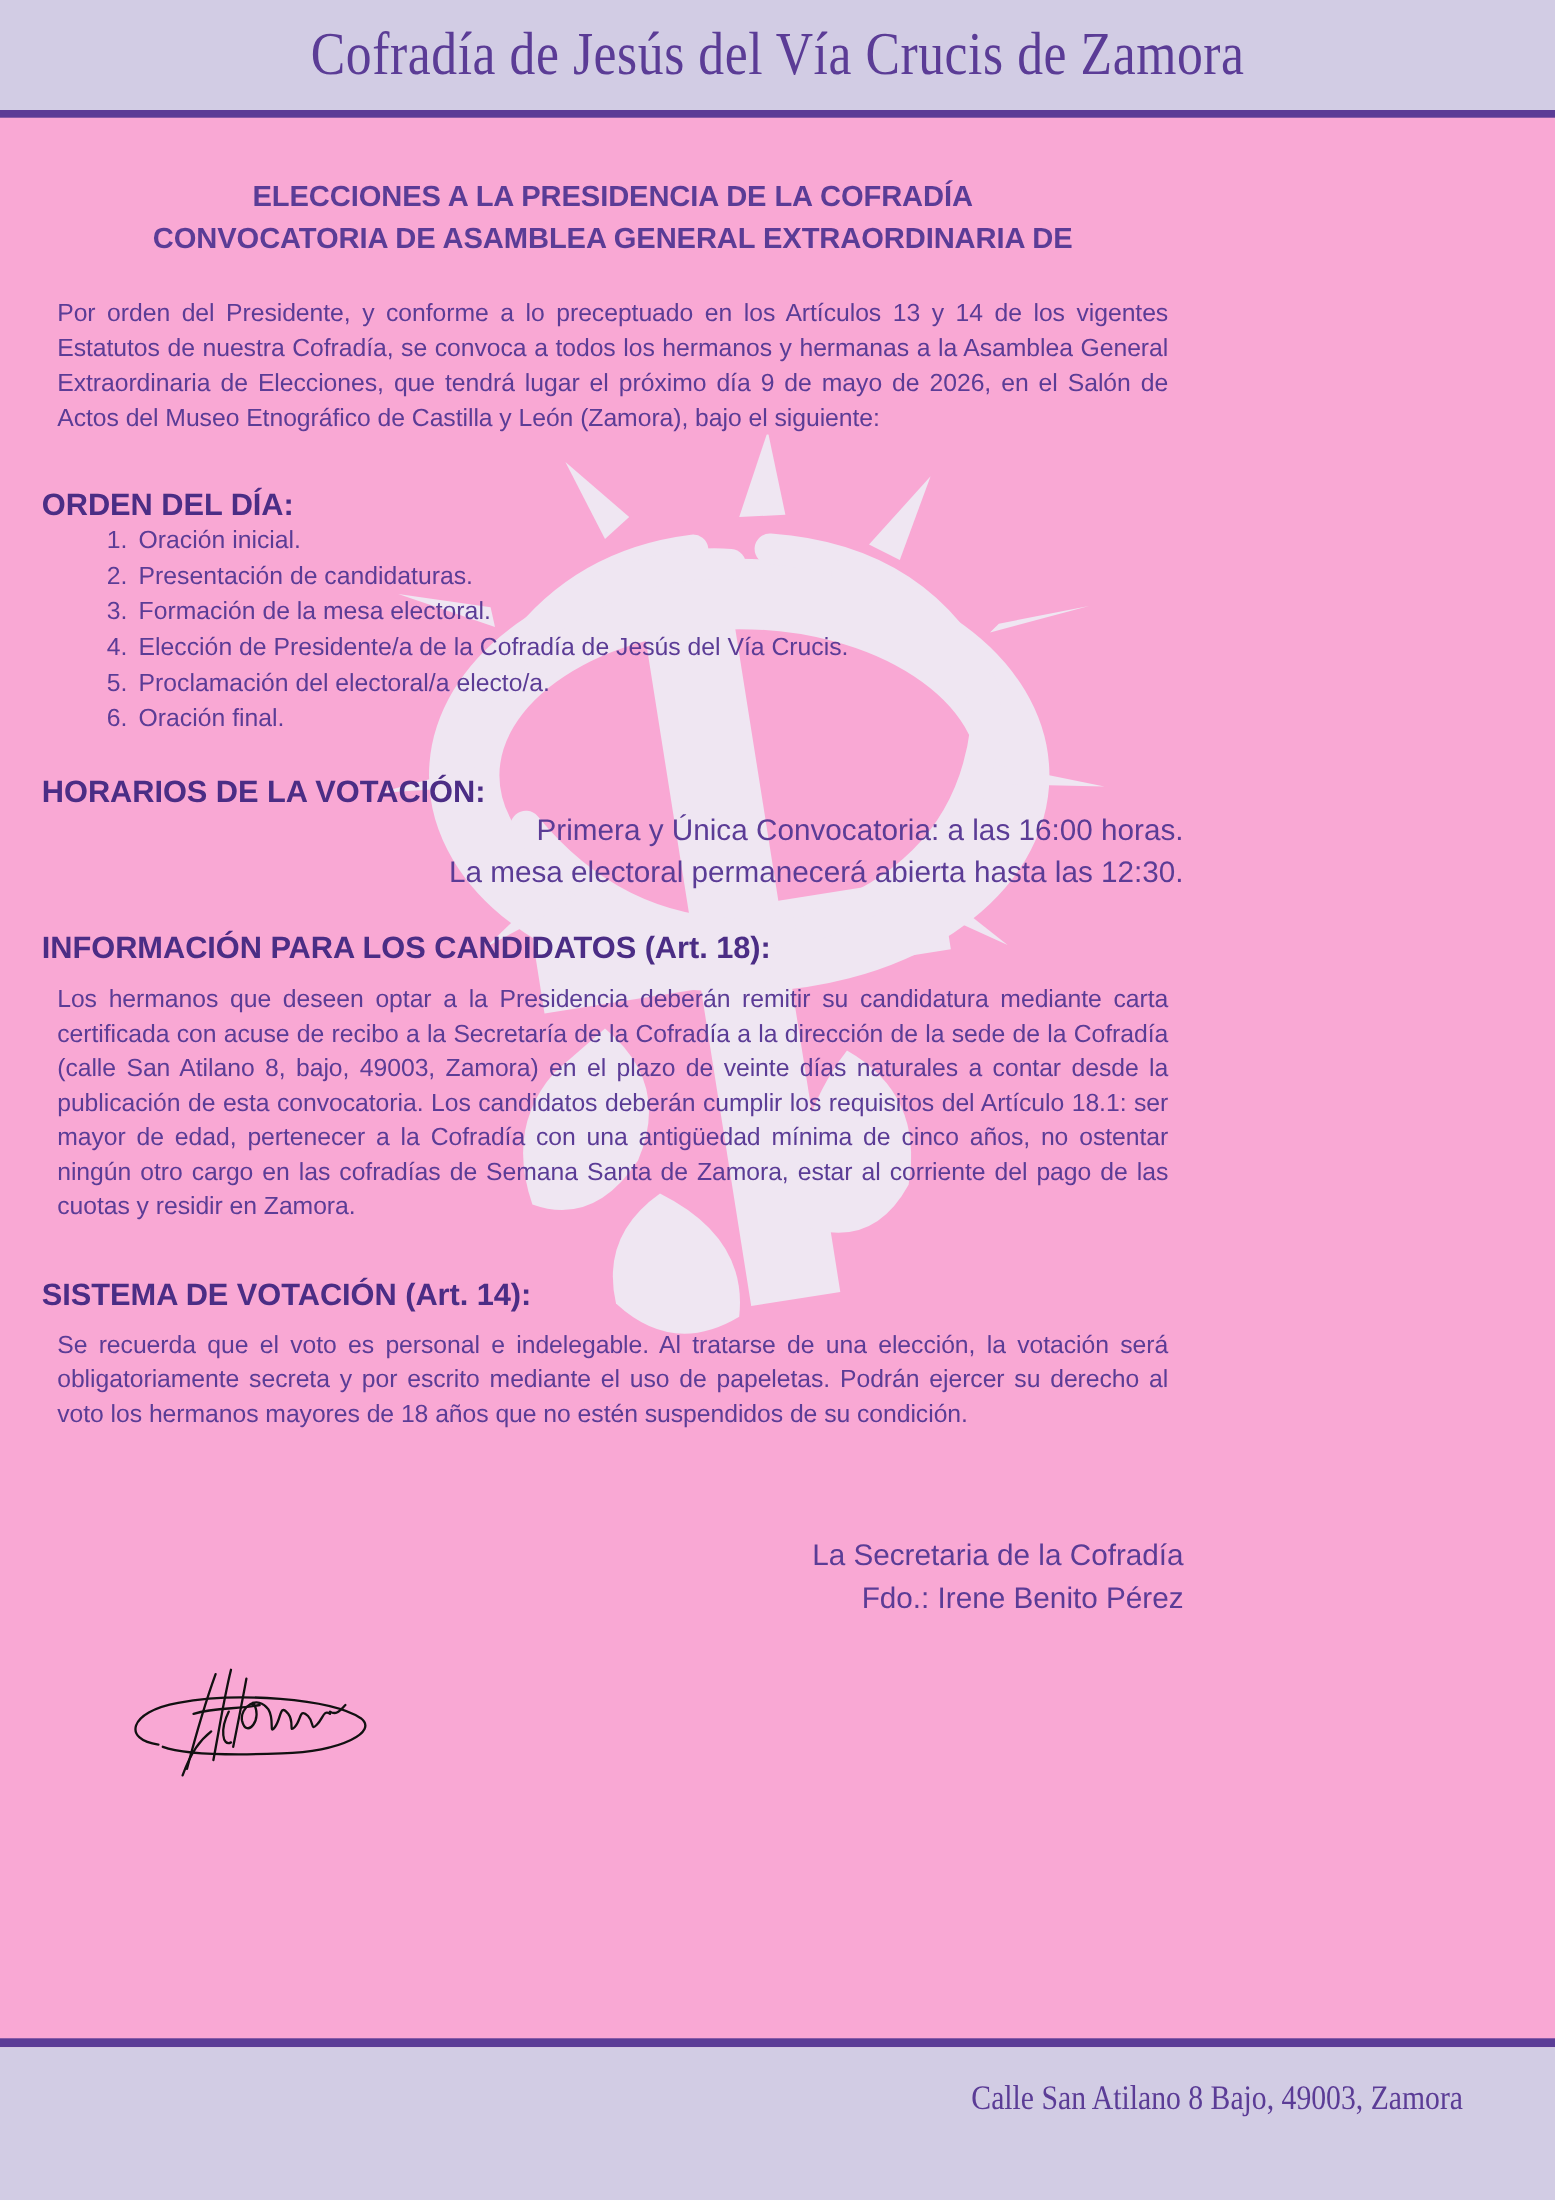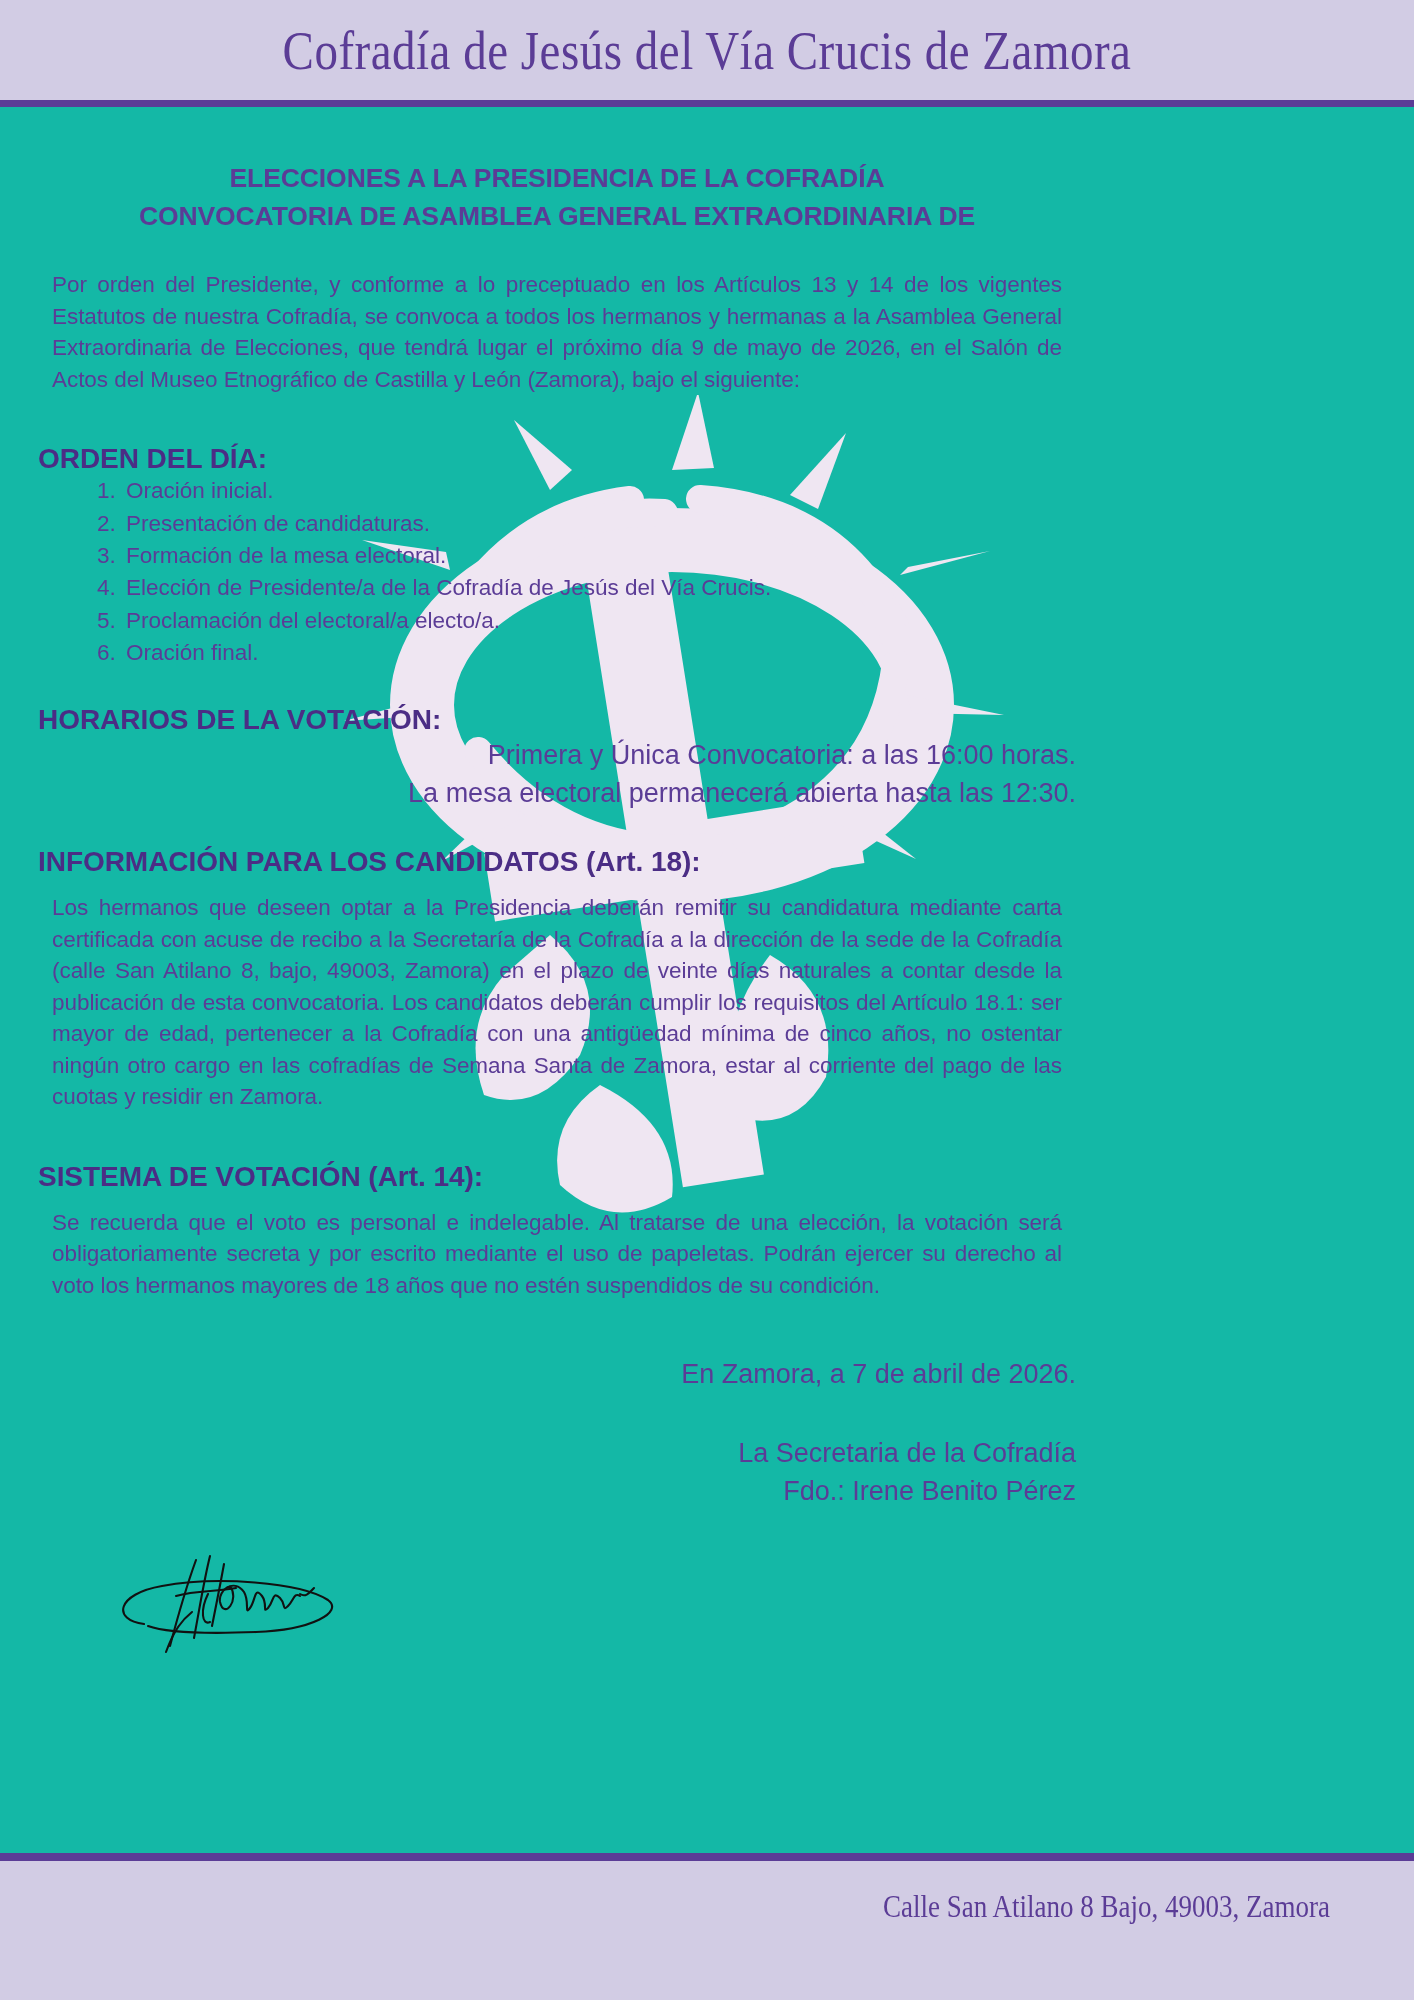--- a/index.html
+++ b/index.html
@@ -12,21 +12,21 @@
     height: 2000px;
     font-family: "Liberation Sans", sans-serif;
     position: relative;
     overflow: hidden;
   }
 
   .page {
     position: relative;
     width: 1414px;
     height: 2000px;
-    background: #14b8a6;
+    background: #f9a8d4;
     overflow: hidden;
   }
 
   
   .header-band {
     position: absolute;
     top: 0; left: 0;
     width: 1414px;
     height: 100px;
     background: #d2cce4;
@@ -243,21 +243,20 @@
     <div class="section-head">INFORMACIÓN PARA LOS CANDIDATOS (Art. 18):</div>
     <p class="body-text">Los hermanos que deseen optar a la Presidencia deberán remitir su candidatura mediante carta certificada con acuse de recibo a la Secretaría de la Cofradía a la dirección de la sede de la Cofradía (calle San Atilano 8, bajo, 49003, Zamora) en el plazo de veinte días naturales a contar desde la publicación de esta convocatoria. Los candidatos deberán cumplir los requisitos del Artículo 18.1: ser mayor de edad, pertenecer a la Cofradía con una antigüedad mínima de cinco años, no ostentar ningún otro cargo en las cofradías de Semana Santa de Zamora, estar al corriente del pago de las cuotas y residir en Zamora.</p>
 
     <div class="gap-34"></div>
 
     <div class="section-head">SISTEMA DE VOTACIÓN (Art. 14):</div>
     <p class="body-text">Se recuerda que el voto es personal e indelegable. Al tratarse de una elección, la votación será obligatoriamente secreta y por escrito mediante el uso de papeletas. Podrán ejercer su derecho al voto los hermanos mayores de 18 años que no estén suspendidos de su condición.</p>
 
     <div class="gap-40"></div>
 
-    <div class="plain-line">En Zamora, a 7 de abril de 2026.</div>
 
     <div class="gap-40"></div>
 
     <div class="plain-line">La Secretaria de la Cofradía</div>
     <div class="plain-line">Fdo.: Irene Benito Pérez</div>
 
     <div class="signature-wrap">
       <svg viewBox="0 0 260 120" width="260" height="120" aria-hidden="true">
         <g fill="none" stroke="#111111" stroke-width="2.1" stroke-linecap="round" stroke-linejoin="round">
 

